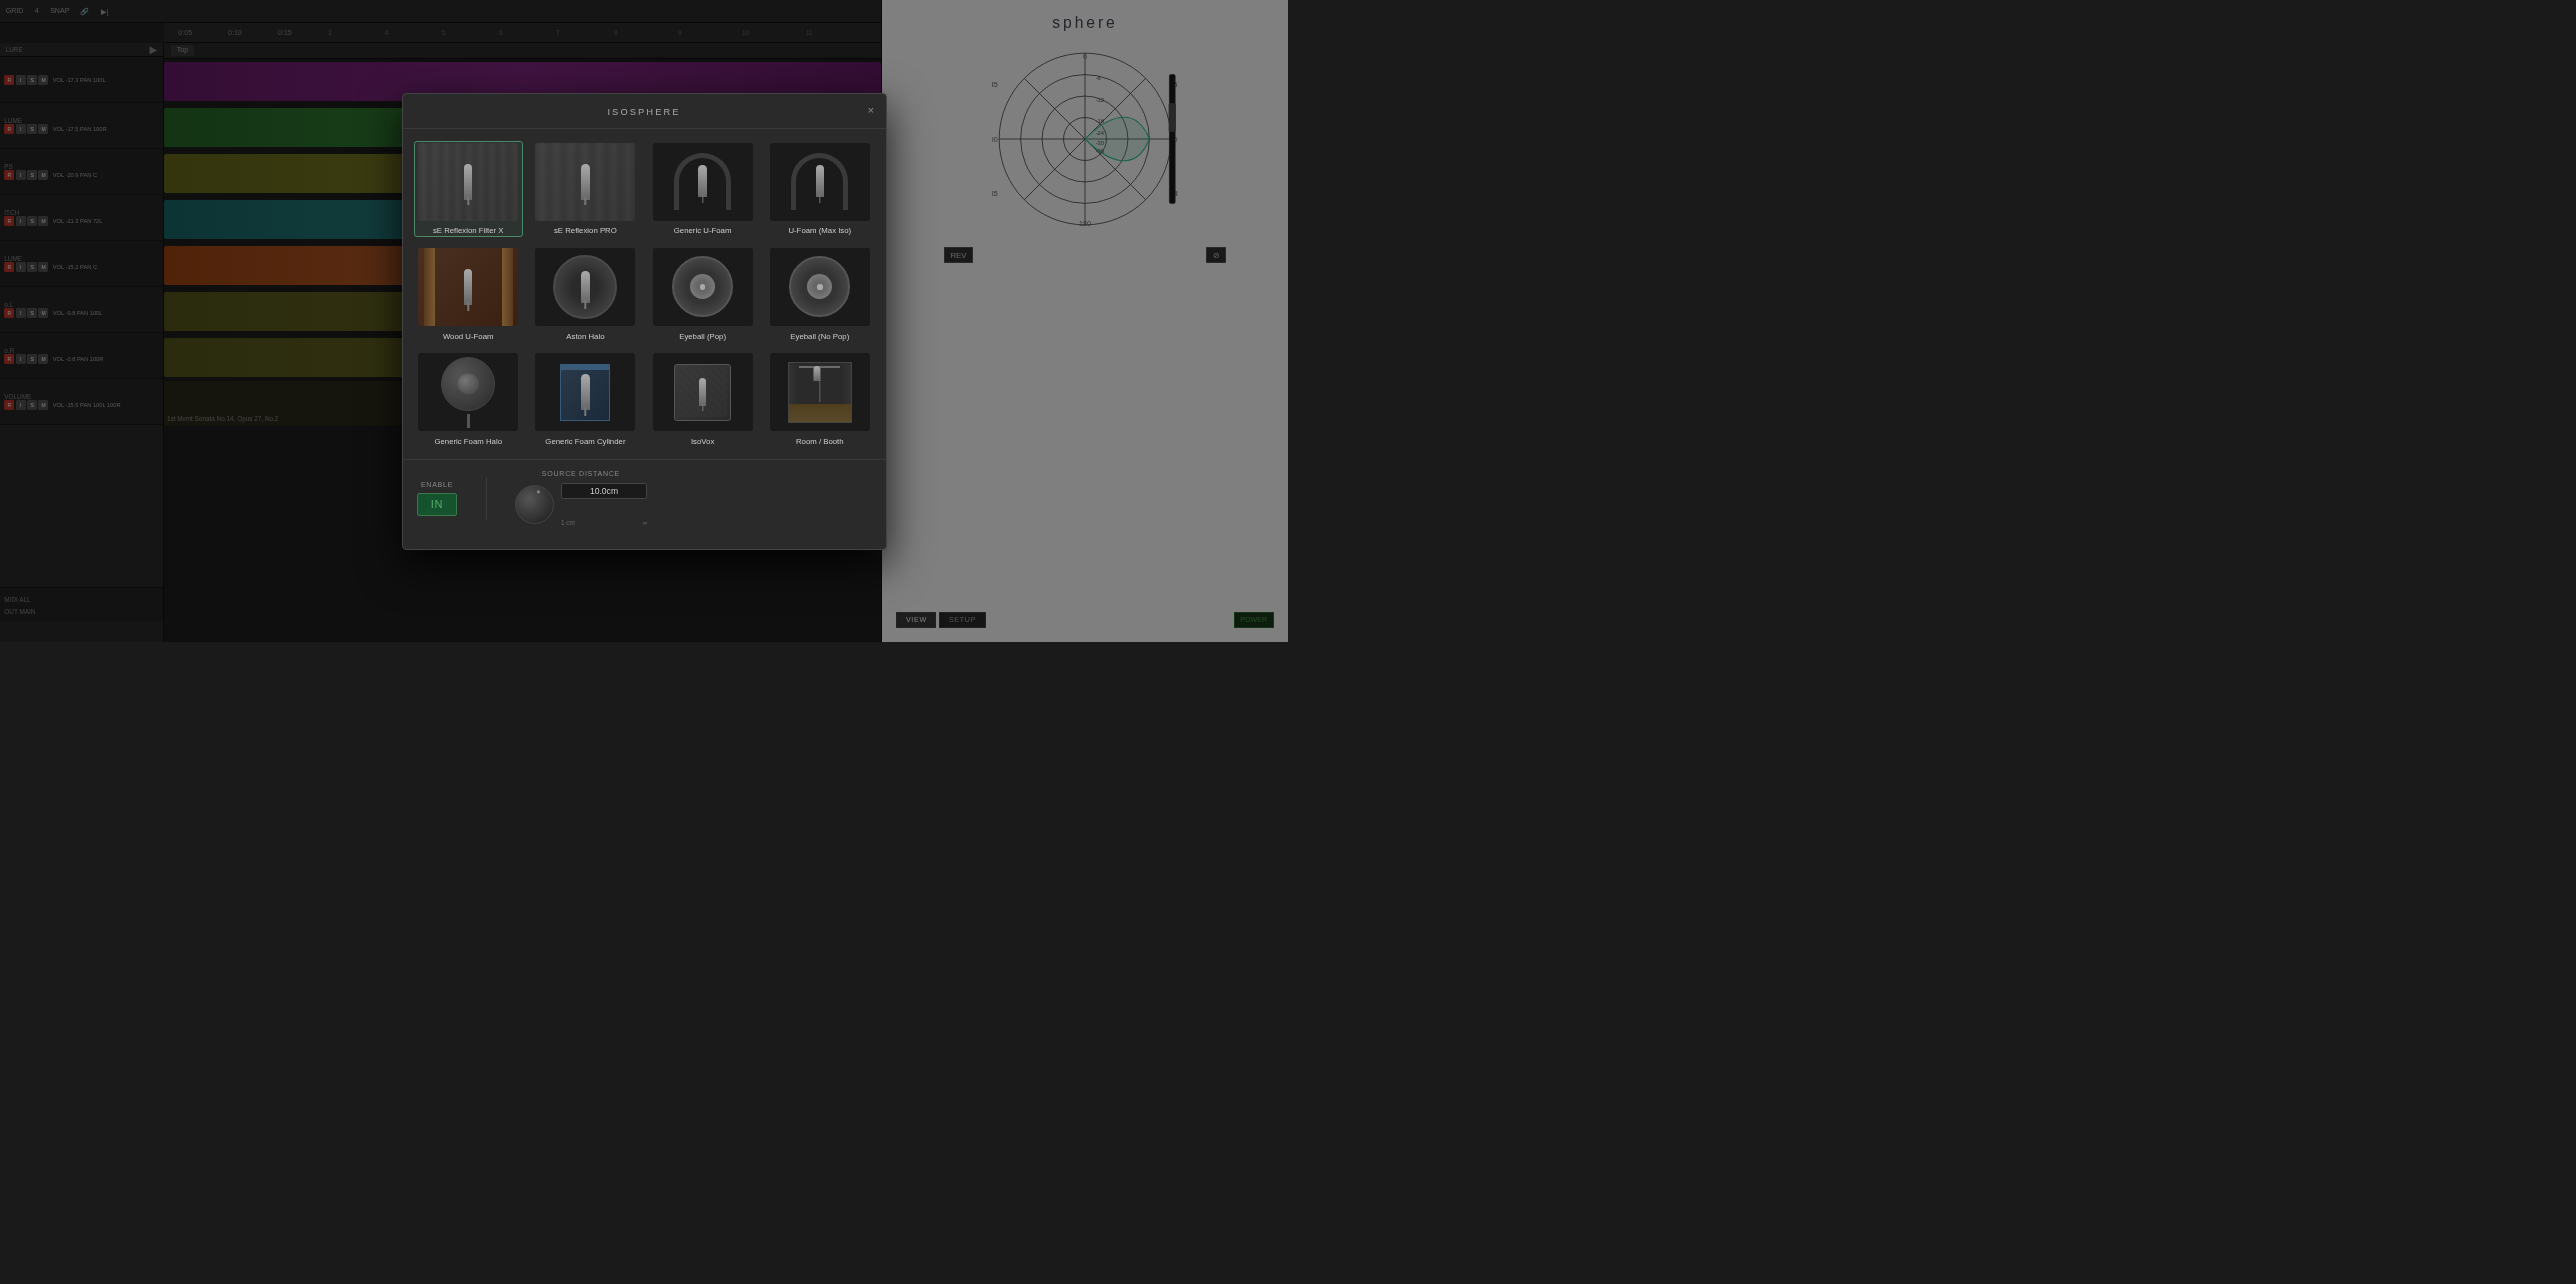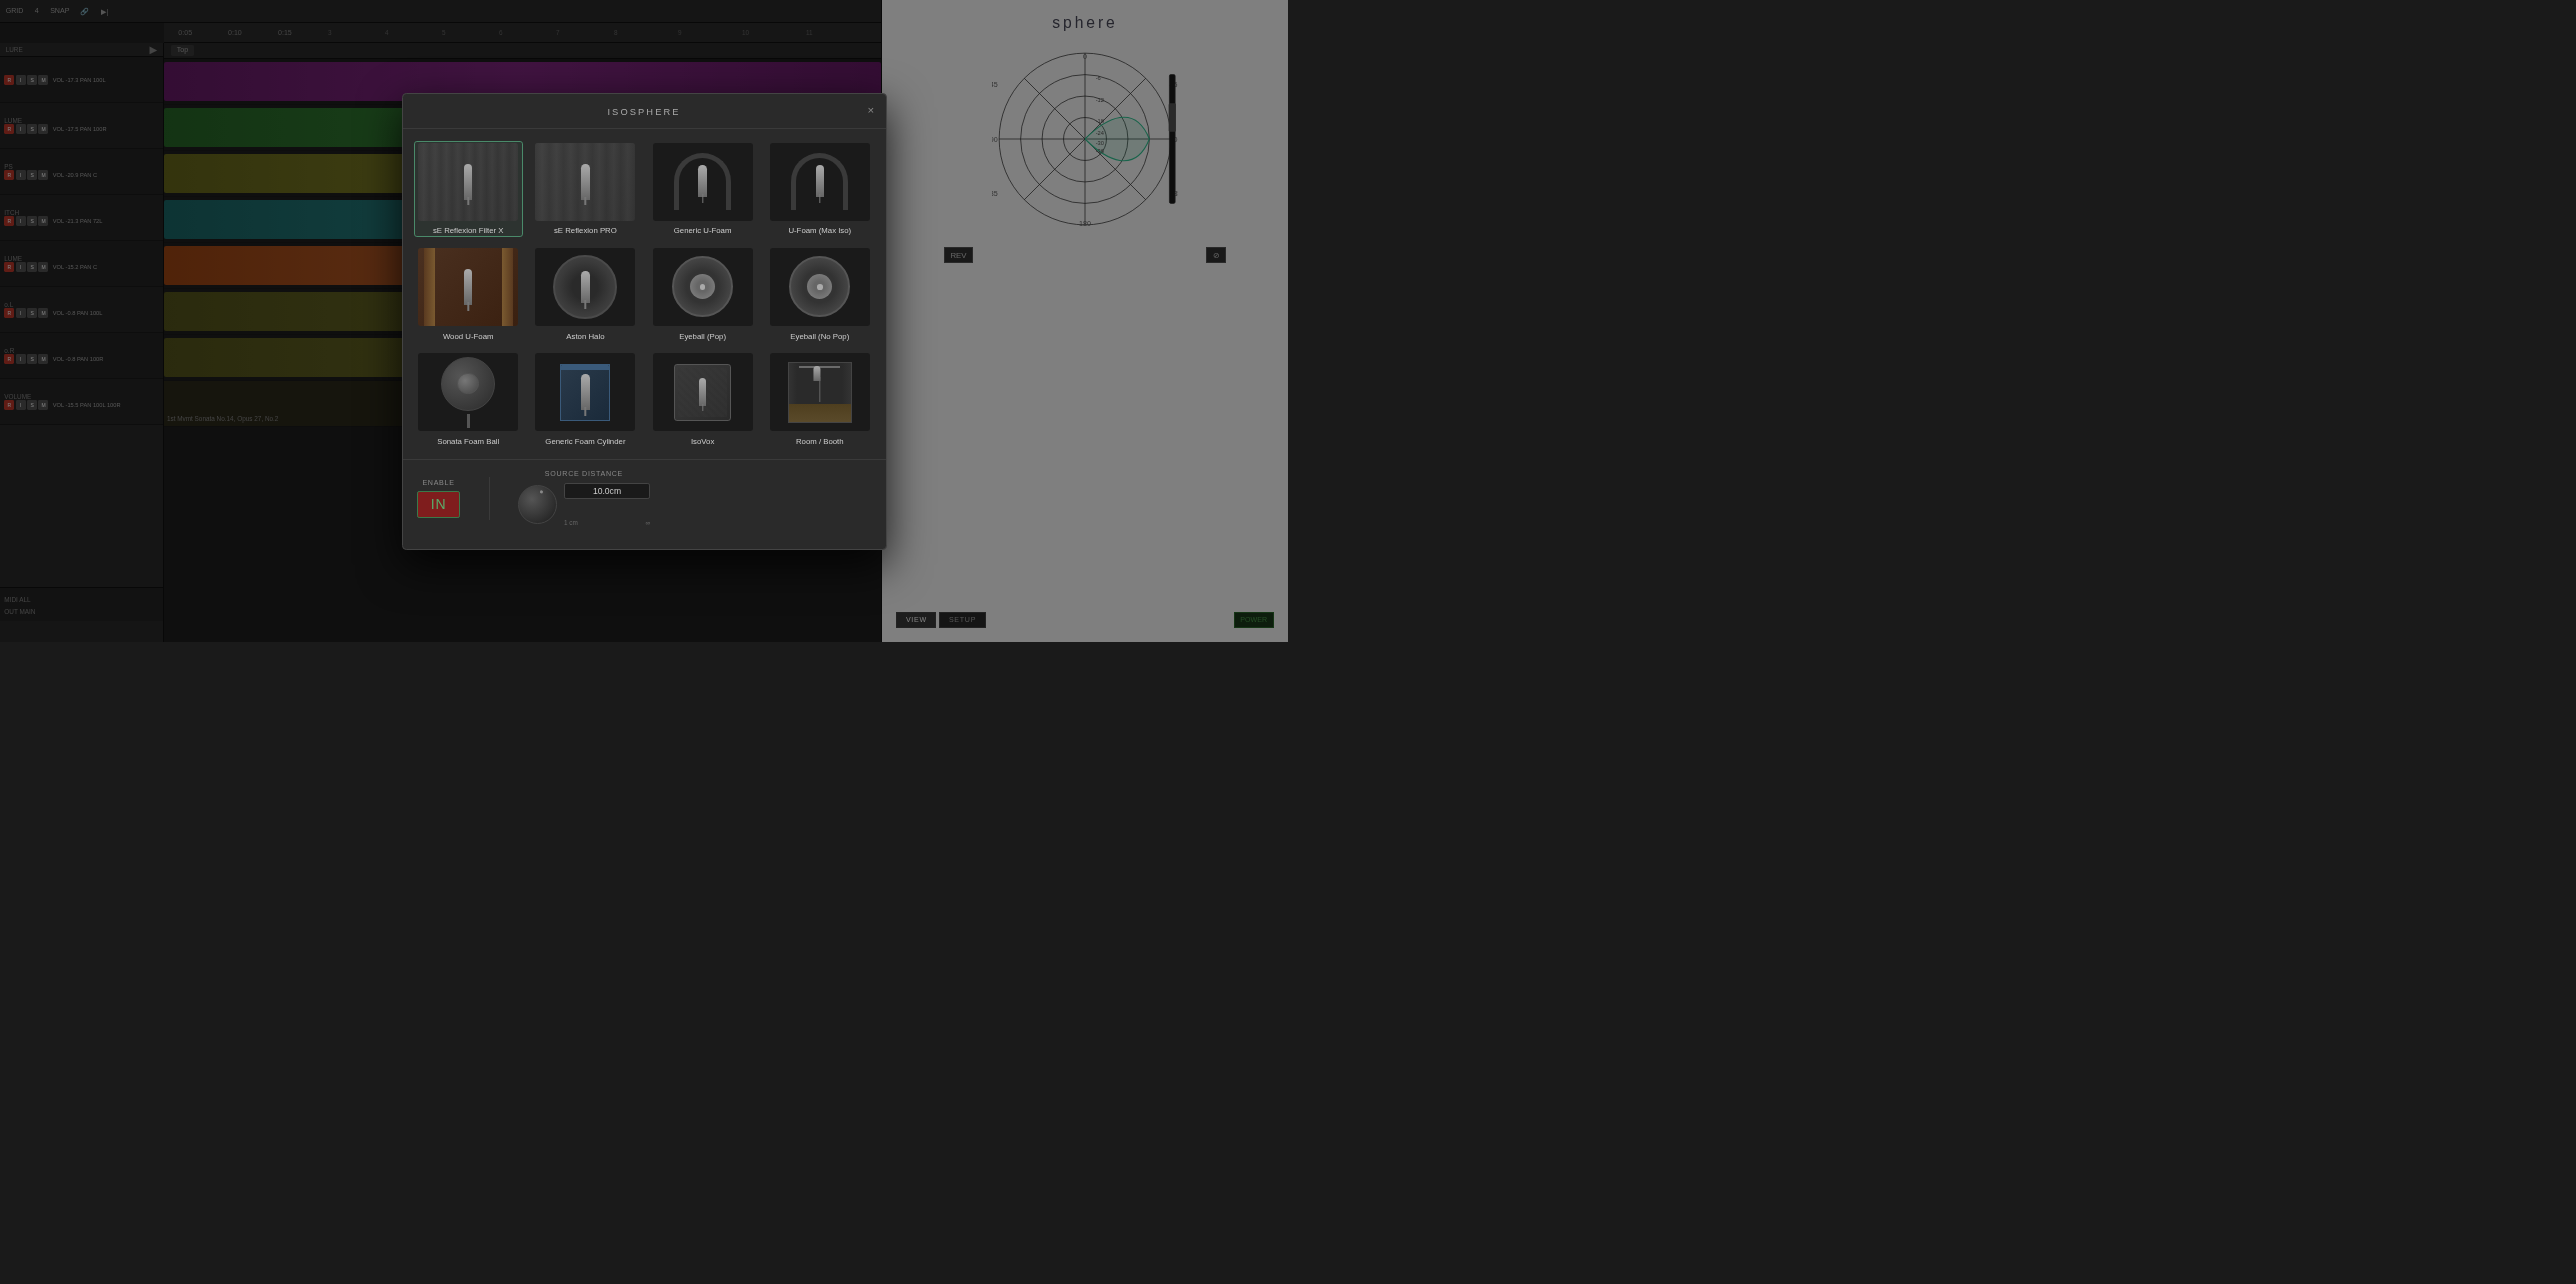--- a/index.html
+++ b/index.html
@@ -328,25 +328,25 @@
       gap: 4.3px;
     }
 
     .enable-label {
       font-size: 7.1px;
       color: #888;
       letter-spacing: 0.7px;
     }
 
     .enable-btn {
-      background: #7f1d1d;
+      background: #14532d;
       border: 0.7px solid #3a7a4a;
       color: #5aaa6a;
       padding: 4.3px 13px;
-      font-size: 14px;
+      font-size: 11px;
       letter-spacing: 0.7px;
       cursor: pointer;
       border-radius: 2.1px;
     }
 
     .distance-section {
       display: flex;
       flex-direction: column;
       align-items: center;
       gap: 4.3px;
@@ -725,21 +725,21 @@
 
       <div class="preset-item">
         <div class="preset-thumbnail" style="background:#1a1a1a;">
           <div style="width:100%; height:100%; display:flex; flex-direction:column; align-items:center; justify-content:center; gap:2.9px;">
             <div style="width:54px; height:54px; border-radius:50%; background: radial-gradient(circle at 35% 35%, #555, #2a2a2a); border:1.4px solid #444; display:flex; align-items:center; justify-content:center;">
               <div style="width:21.4px; height:21.4px; border-radius:50%; background: radial-gradient(circle at 35% 35%, #777, #444); border:1.4px solid #555;"></div>
             </div>
             <div style="width:2.9px; height:14.3px; background:#555;"></div>
           </div>
         </div>
-        <span class="preset-name">Sonata Foam Ball</span>
+        <span class="preset-name">Generic Foam Halo</span>
       </div>
 
       <div class="preset-item">
         <div class="preset-thumbnail" style="background:#1a1a1a;">
           <div style="width:100%; height:100%; display:flex; align-items:center; justify-content:center;">
 
             <div style="width:50px; height:57px; background: linear-gradient(135deg, #2a3a4a, #1a2a3a); border:1.4px solid #3a5a7a; display:flex; align-items:center; justify-content:center; position:relative;">
               <div style="position:absolute; top:0; left:0; right:0; height:5.7px; background:#3a5a7a; border-radius:1.4px 1.4px 0 0;"></div>
               <div style="width:8.6px; height:36px; background: linear-gradient(to bottom, #aaa, #666); border-radius:4.3px 4.3px 0 0; z-index:1; position:relative;">
                 <div style="position:absolute; bottom:-5.7px; left:50%; transform:translateX(-50%); width:1.4px; height:8.6px; background:#777;"></div>

